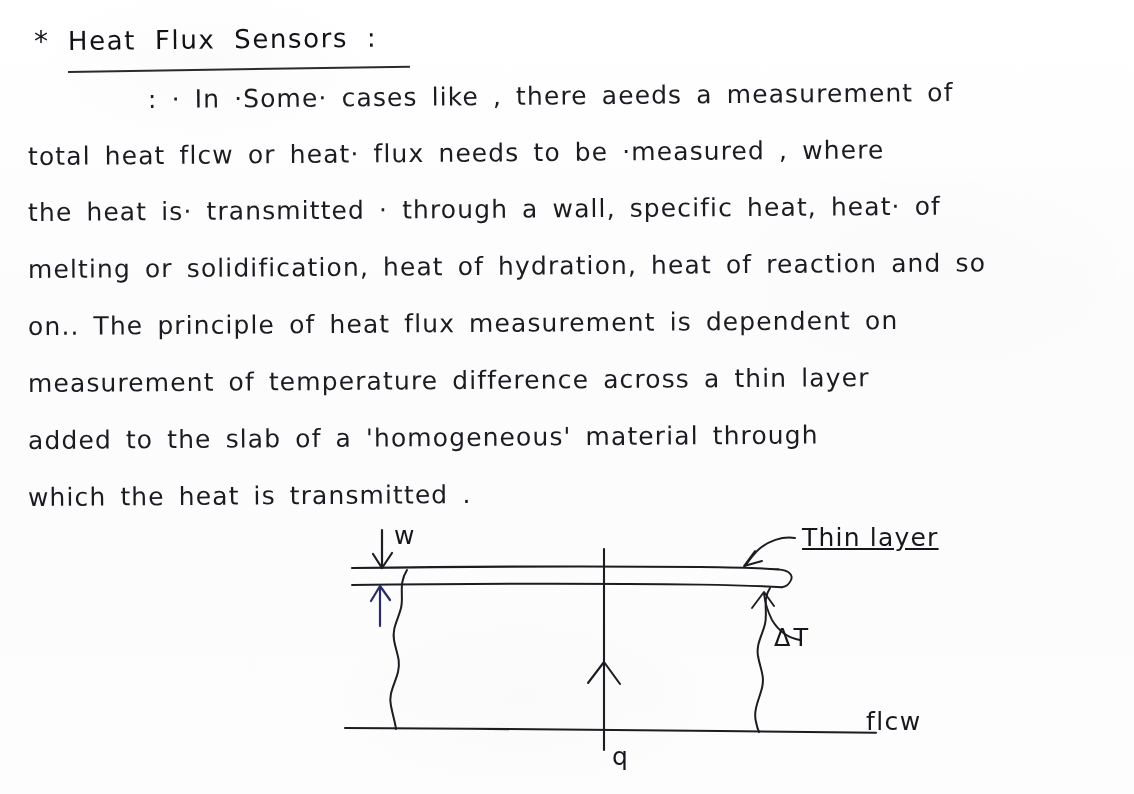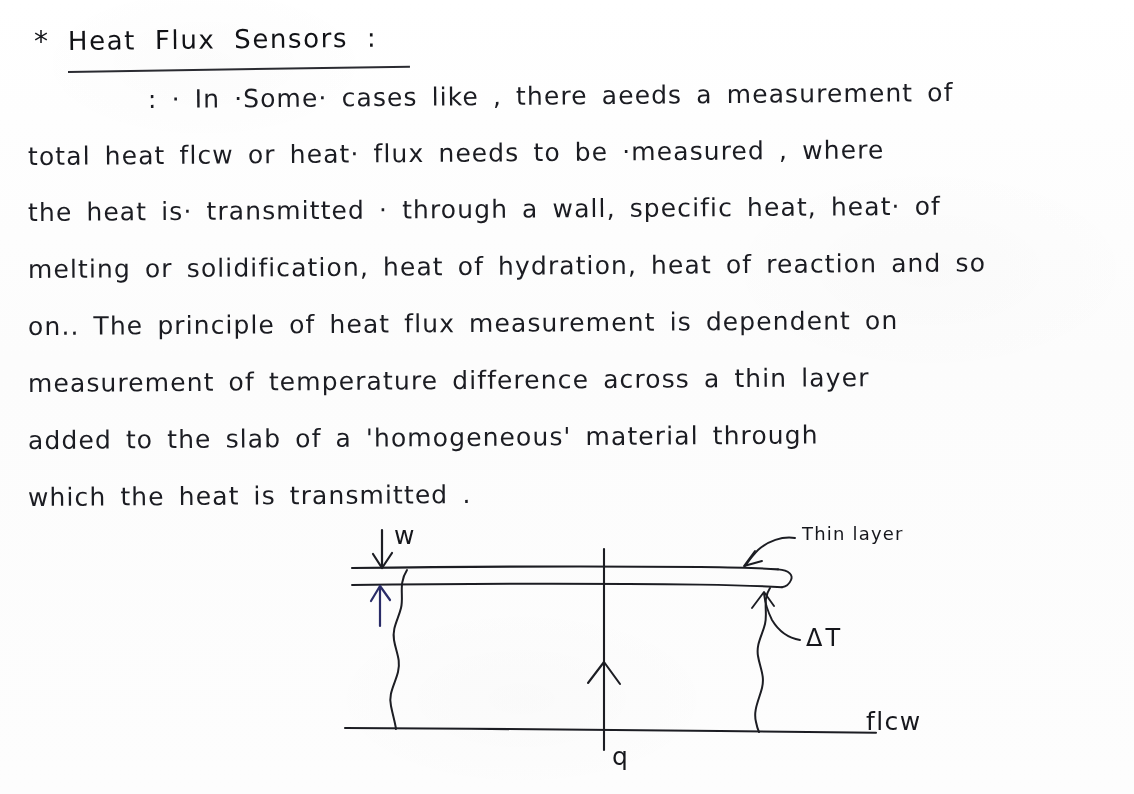--- a/index.html
+++ b/index.html
@@ -154,19 +154,19 @@
 
       <path d="M 380 626 L 380 588"></path>
       <path d="M 371 601 L 380 586 L 390 600"></path>
     </g>
   </svg>
 
   <div class="diag-label hand" id="label-w" style="left:394px; top:521px;">w</div>
 
   <div class="diag-label hand" id="label-q" style="left:612px; top:742px;">q</div>
 
-  <div class="diag-label hand" id="label-dT" style="left:806px; top:624px;">ΔT</div>
+  <div class="diag-label hand" id="label-dT" style="left:774px; top:624px;">ΔT</div>
 
-  <div class="diag-label hand" id="label-thin-layer" style="left:802px; top:523px; font-size:18px; letter-spacing:1.2px;">Thin layer</div>
+  <div class="diag-label hand" id="label-thin-layer" style="left:802px; top:523px; font-size:25px; letter-spacing:1.2px;text-decoration:underline;">Thin layer</div>
 
   <div class="diag-label hand" id="label-slab" style="left:866px; top:707px; font-size:25px; letter-spacing:1.4px;">flcw</div>
 
 </div>
 
 </body></html>

